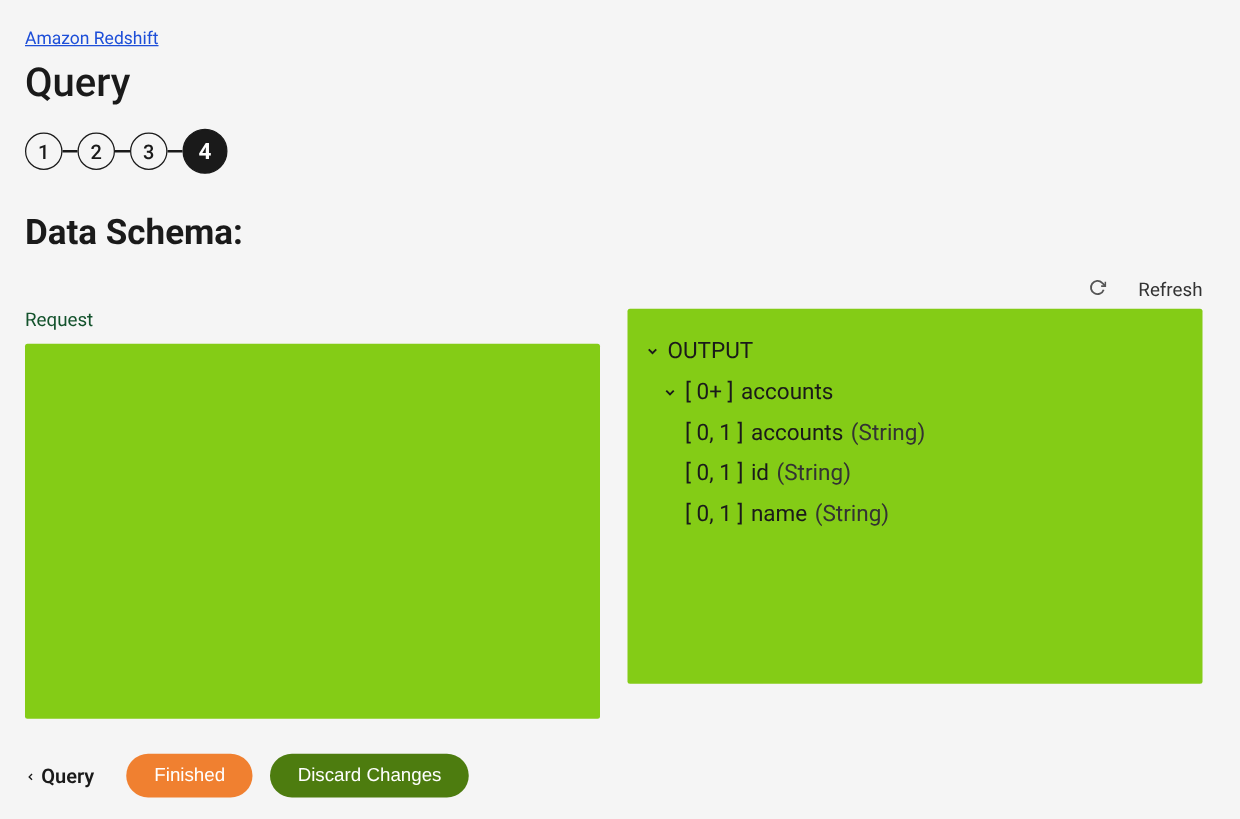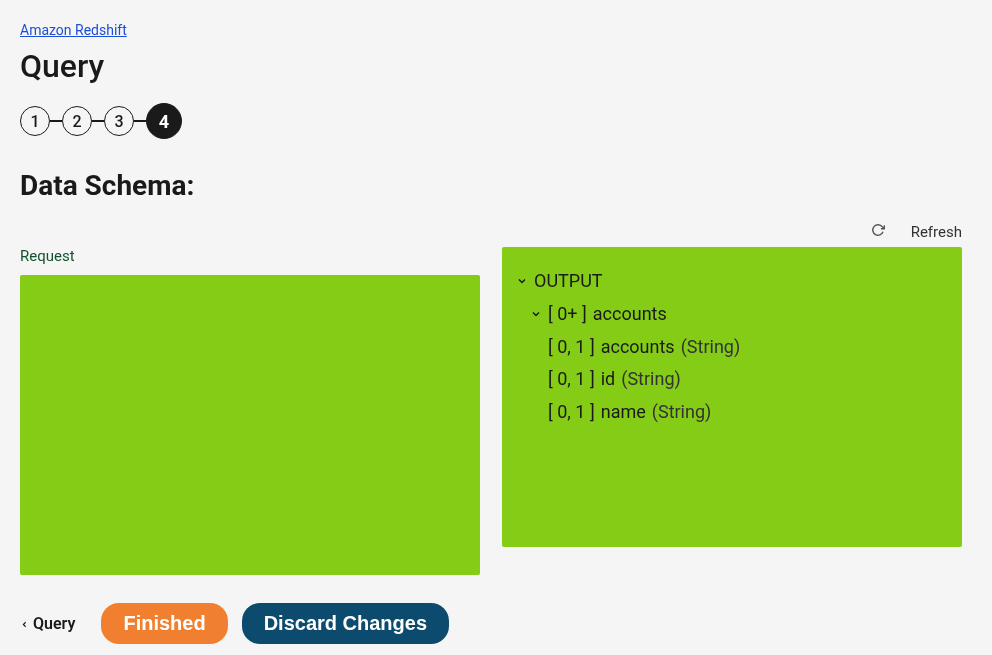--- a/index.html
+++ b/index.html
@@ -147,30 +147,30 @@
       margin-right: 12px;
     }
     .back-link svg {
       width: 9px;
       height: 9px;
     }
     .btn {
       border: none;
       border-radius: 18px;
       padding: 9px 22px;
-      font-size: 20px;
-      font-weight: 700;
+      font-size: 15px;
+      font-weight: 400;
       cursor: pointer;
       color: #fff;
     }
     .btn-primary {
       background: #f08030;
     }
     .btn-secondary {
-      background: #0c4a6e;
+      background: #4d7c0f;
     }
   </style>
 </head>
 <body>
 
 
 
 <a class="breadcrumb">Amazon Redshift</a>
 
 <h1 class="page-title">Query</h1>

